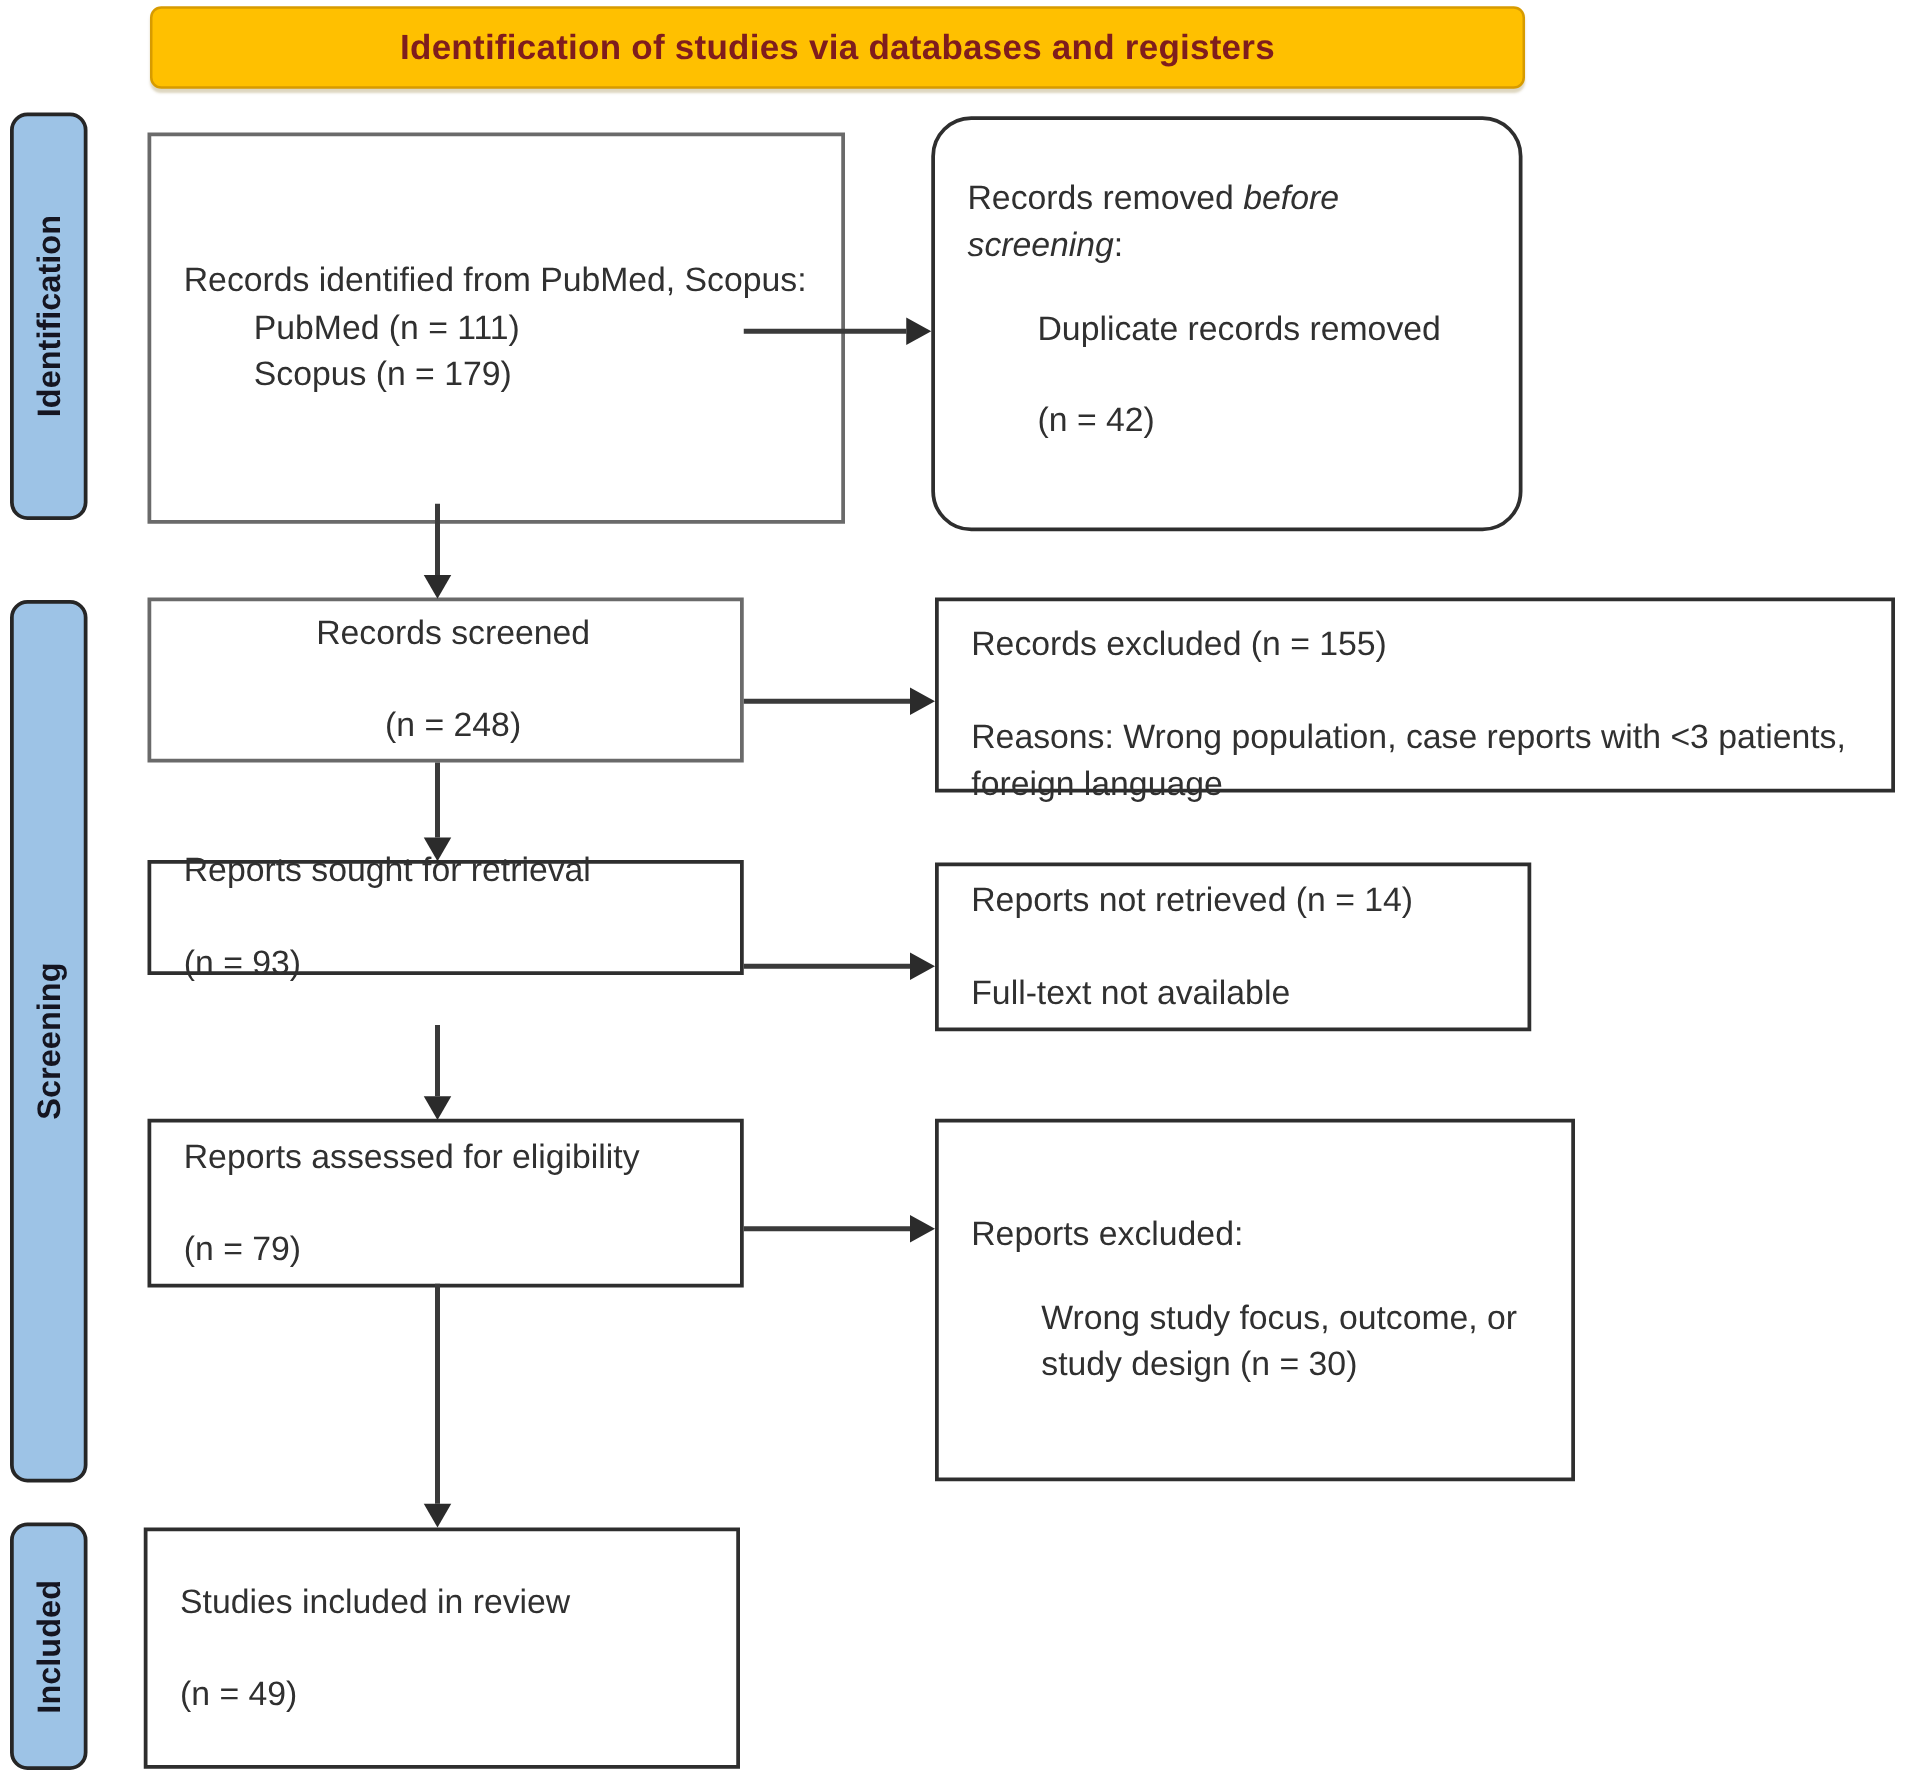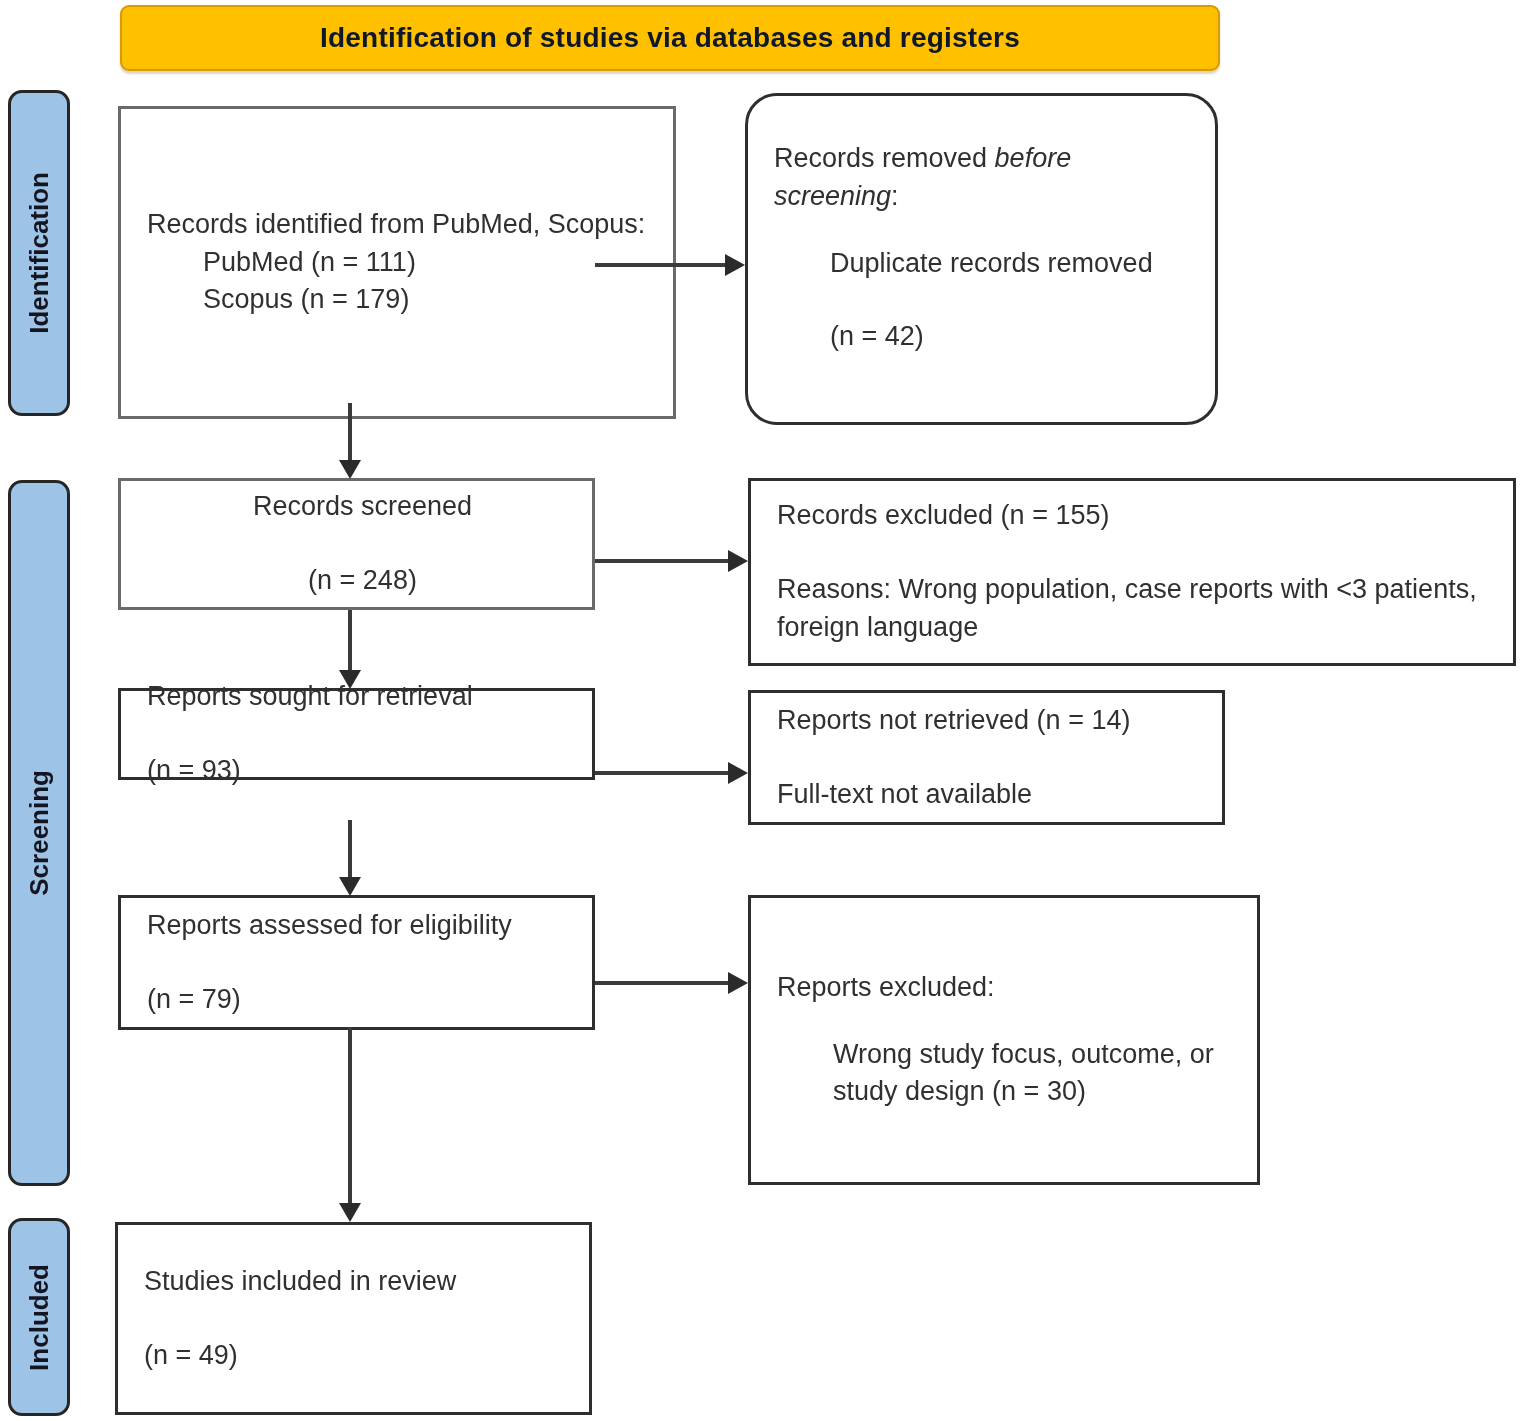--- a/index.html
+++ b/index.html
@@ -15,21 +15,21 @@
   
   .banner {
     position: absolute;
     left: 120px; top: 5px;
     width: 1096px; height: 62px;
     background: #FFC000;
     border: 2px solid #D79B00;
     border-radius: 9px;
     box-shadow: 0 3px 2px rgba(120,90,0,0.25);
     display: flex; align-items: center; justify-content: center;
-    font-size: 28px; font-weight: bold; color: #0f172a;
+    font-size: 28px; font-weight: bold; color: #7f1d1d;
     letter-spacing: 0.2px;
   }
 
   
   .stage {
     position: absolute;
     left: 8px; width: 62px;
     background: #9DC3E6;
     border: 3px solid #262626;
     border-radius: 14px;
@@ -55,21 +55,21 @@
     line-height: 1.4;
     color: #303030;
     display: flex; flex-direction: column;
   }
   .border-gray { border: 3px solid #6a6a6a; }
   .border-dark { border: 3px solid #2e2e2e; }
 
   .box-identified { left: 118px; top: 106px;  width: 558px; height: 313px; padding: 0 14px 0 26px; justify-content: center; }
   .box-removed    { left: 745px; top: 93px;  width: 473px; height: 332px; padding: 44px 30px 0 26px; border-radius: 32px; }
   .box-screened   { left: 118px; top: 478px; width: 477px; height: 132px; padding: 0 14px 0 26px; justify-content: center; align-items: center; }
-  .box-excluded1  { left: 748px; top: 478px; width: 768px; height: 188px; padding: 16px 24px 0 26px; }
+  .box-excluded1  { left: 748px; top: 478px; width: 768px; height: 156px; padding: 16px 24px 0 26px; }
   .box-sought     { left: 118px; top: 688px; width: 477px; height: 92px; padding: 0 14px 0 26px; justify-content: center; }
   .box-notretrv   { left: 748px; top: 690px; width: 477px; height: 135px; padding: 0 14px 0 26px; justify-content: center; }
   .box-assessed   { left: 118px; top: 895px; width: 477px; height: 135px; padding: 0 14px 0 26px; justify-content: center; }
   .box-excluded2  { left: 748px; top: 895px; width: 512px; height: 290px; padding: 0 20px 0 26px; justify-content: center; }
   .box-included   { left: 115px; top: 1222px; width: 477px; height: 193px; padding: 0 14px 0 26px; justify-content: center; }
 
   .indent { padding-left: 56px; }
   .gap-sm { margin-top: 36px; }
   .gap-md { margin-top: 29px; }
   .narrow { max-width: 345px; }

